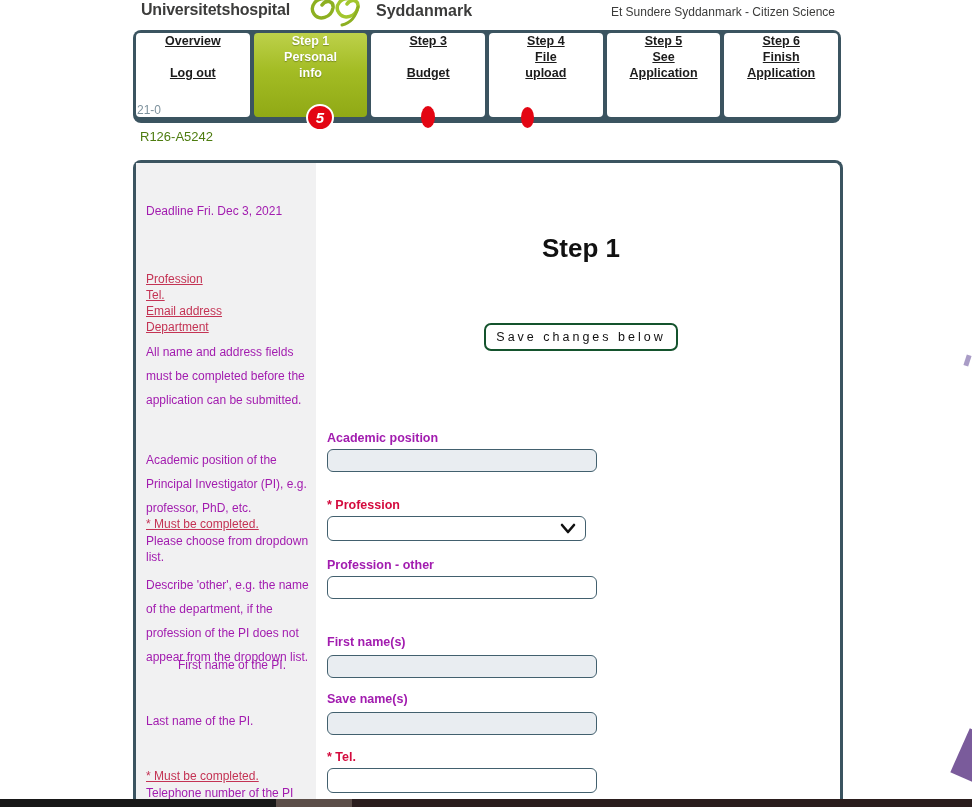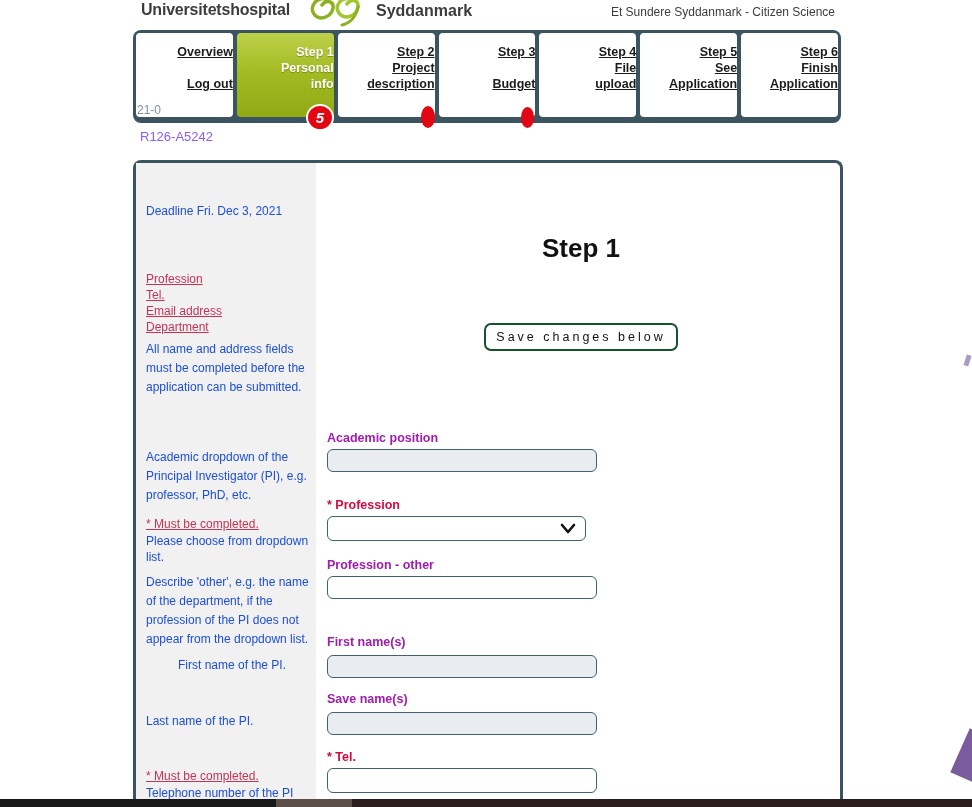--- a/index.html
+++ b/index.html
@@ -8,44 +8,44 @@
     background:#ffffff;font-family:"Liberation Sans",sans-serif;color:#333;
   }
   
   .hospital-name{position:absolute;left:141px;top:1px;font-size:16px;font-weight:bold;color:#3c3c3b;letter-spacing:-0.2px;}
   .logo-glyph{position:absolute;left:306px;top:-4px;}
   .region-name{position:absolute;left:376px;top:2px;font-size:16px;font-weight:bold;color:#3c3c3b;}
   .tagline{position:absolute;right:137px;top:5px;font-size:12px;color:#3c3c3b;}
   
   .nav{position:absolute;left:133px;top:30px;width:708px;height:93px;background:#3b5460;border-radius:8px;}
   .nav-cards{position:absolute;left:3px;top:3px;right:3px;height:84px;display:flex;gap:4px;}
-  .card{flex:1;background:#ffffff;border-radius:4px;text-align:right;padding-top:11px;box-sizing:border-box;position:relative;cursor:pointer;}
+  .card{flex:1;background:#ffffff;border-radius:4px;text-align:center;box-sizing:border-box;position:relative;cursor:pointer;}
   .card .line{display:block;font-size:12.5px;font-weight:bold;color:#1b1b1b;text-decoration:underline;line-height:16px;min-height:16px;}
   .card .line:empty{text-decoration:none;}
   .card.active{background:linear-gradient(180deg,#bdd14a 0%,#a3bc24 45%,#90a915 100%);}
   .card.active .line{color:#ffffff;text-decoration:none;text-shadow:0 1px 1px rgba(60,80,0,0.45);}
   .nav-corner{position:absolute;left:4px;top:73px;font-size:12px;color:#7e929d;}
   .badge-count{
     position:absolute;width:24px;height:23px;border-radius:50%;
     background:#e30613;border:2px solid #ffffff;color:#ffffff;
     font-size:15px;font-weight:bold;font-style:italic;line-height:23px;text-align:center;
   }
   .badge-dot{position:absolute;background:#e30613;border-radius:50%;}
   
-  .app-id{position:absolute;left:140px;top:129px;font-size:13px;color:#8b5cf6;}
+  .app-id{position:absolute;left:140px;top:129px;font-size:13px;color:#4d7c0f;}
   
   .panel{
     position:absolute;left:133px;top:160px;width:710px;height:647px;
     border:3px solid #3b5460;border-bottom:none;border-radius:8px 8px 0 0;
     background:#ffffff;box-sizing:border-box;
   }
   .sidebar{position:absolute;left:0;top:0;width:180px;height:100%;background:#f1f1f2;}
-  .sb{position:absolute;left:10px;width:172px;font-size:12px;line-height:16px;color:#1d4ed8;}
+  .sb{position:absolute;left:10px;width:172px;font-size:12px;line-height:16px;color:#a21caf;}
   .sb.red{color:#c43354;text-decoration:underline;}
-  .note{line-height:19px;}
+  .note{line-height:24px;}
   
   .form-head{position:absolute;left:183px;width:524px;text-align:center;}
   .step-title{top:70px;font-size:26px;font-weight:bold;color:#111;font-family:"Liberation Sans",sans-serif;}
   .step-sub{top:120px;font-size:15.5px;font-weight:bold;color:#111;}
   .save-wrap{top:160px;}
   .save-btn{
     display:inline-block;background:#ffffff;border:2px solid #14532d;border-radius:7px;
     padding:5px 10px;font-size:12.5px;letter-spacing:3px;color:#111;cursor:pointer;
     font-family:"Liberation Sans",sans-serif;
   }
@@ -90,25 +90,20 @@
       <span class="line">Overview</span>
       <span class="line"></span>
       <span class="line">Log out</span>
     </div>
     <div class="card active">
       <span class="line">Step 1</span>
       <span class="line">Personal</span>
       <span class="line">info</span>
     </div>
     <div class="card">
-      <span class="line">Step 2</span>
-      <span class="line">Project</span>
-      <span class="line">description</span>
-    </div>
-    <div class="card">
       <span class="line">Step 3</span>
       <span class="line"></span>
       <span class="line">Budget</span>
     </div>
     <div class="card">
       <span class="line">Step 4</span>
       <span class="line">File</span>
       <span class="line">upload</span>
     </div>
     <div class="card">
@@ -134,21 +129,21 @@
 
   <div class="sidebar">
     <div class="sb" style="top:40px;">Deadline Fri. Dec 3, 2021</div>
     <div class="sb red" style="top:108px;">
       <div>Profession</div>
       <div>Tel.</div>
       <div>Email address</div>
       <div>Department</div>
     </div>
     <div class="sb note" style="top:177px;">All name and address fields must be completed before the application can be submitted.</div>
-    <div class="sb note" style="top:285px;">Academic dropdown of the Principal Investigator (PI), e.g. professor, PhD, etc.</div>
+    <div class="sb note" style="top:285px;">Academic position of the Principal Investigator (PI), e.g. professor, PhD, etc.</div>
     <div class="sb red" style="top:353px;">* Must be completed.</div>
     <div class="sb note" style="top:410px;">Describe 'other', e.g. the name of the department, if the profession of the PI does not appear from the dropdown list.</div>
     <div class="sb" style="top:370px;">Please choose from dropdown list.</div>
     <div class="sb" style="top:494px;text-align:center;">First name of the PI.</div>
     <div class="sb" style="top:550px;">Last name of the PI.</div>
     <div class="sb red" style="top:605px;">* Must be completed.</div>
     <div class="sb" style="top:622px;">Telephone number of the PI</div>
   </div>
 
   <div class="form-head step-title">Step 1</div>

